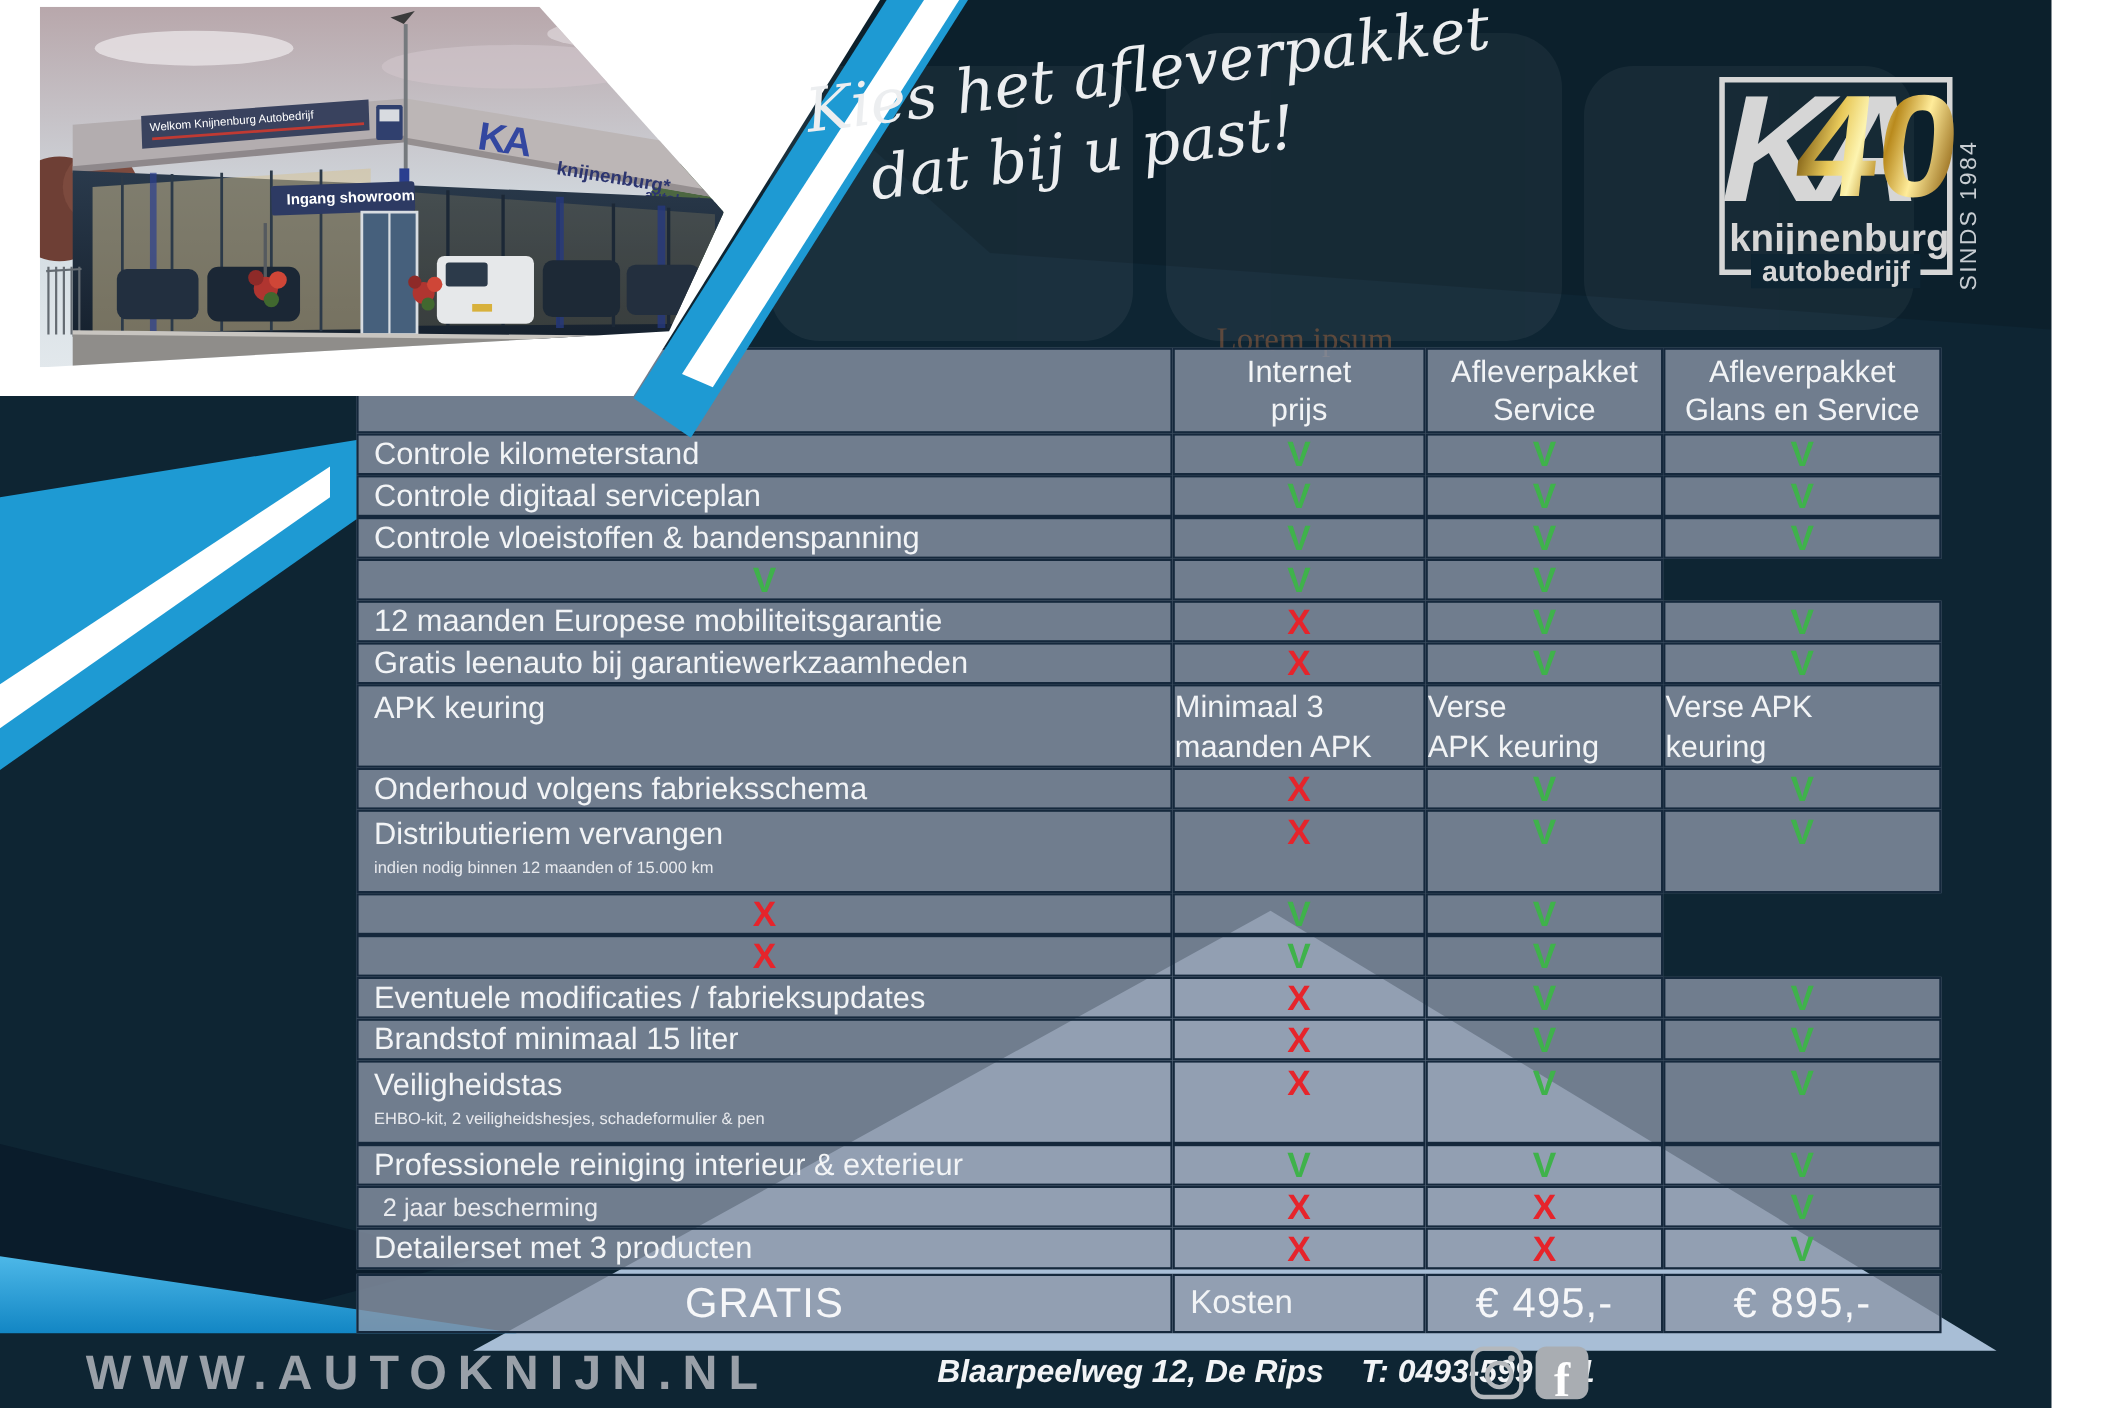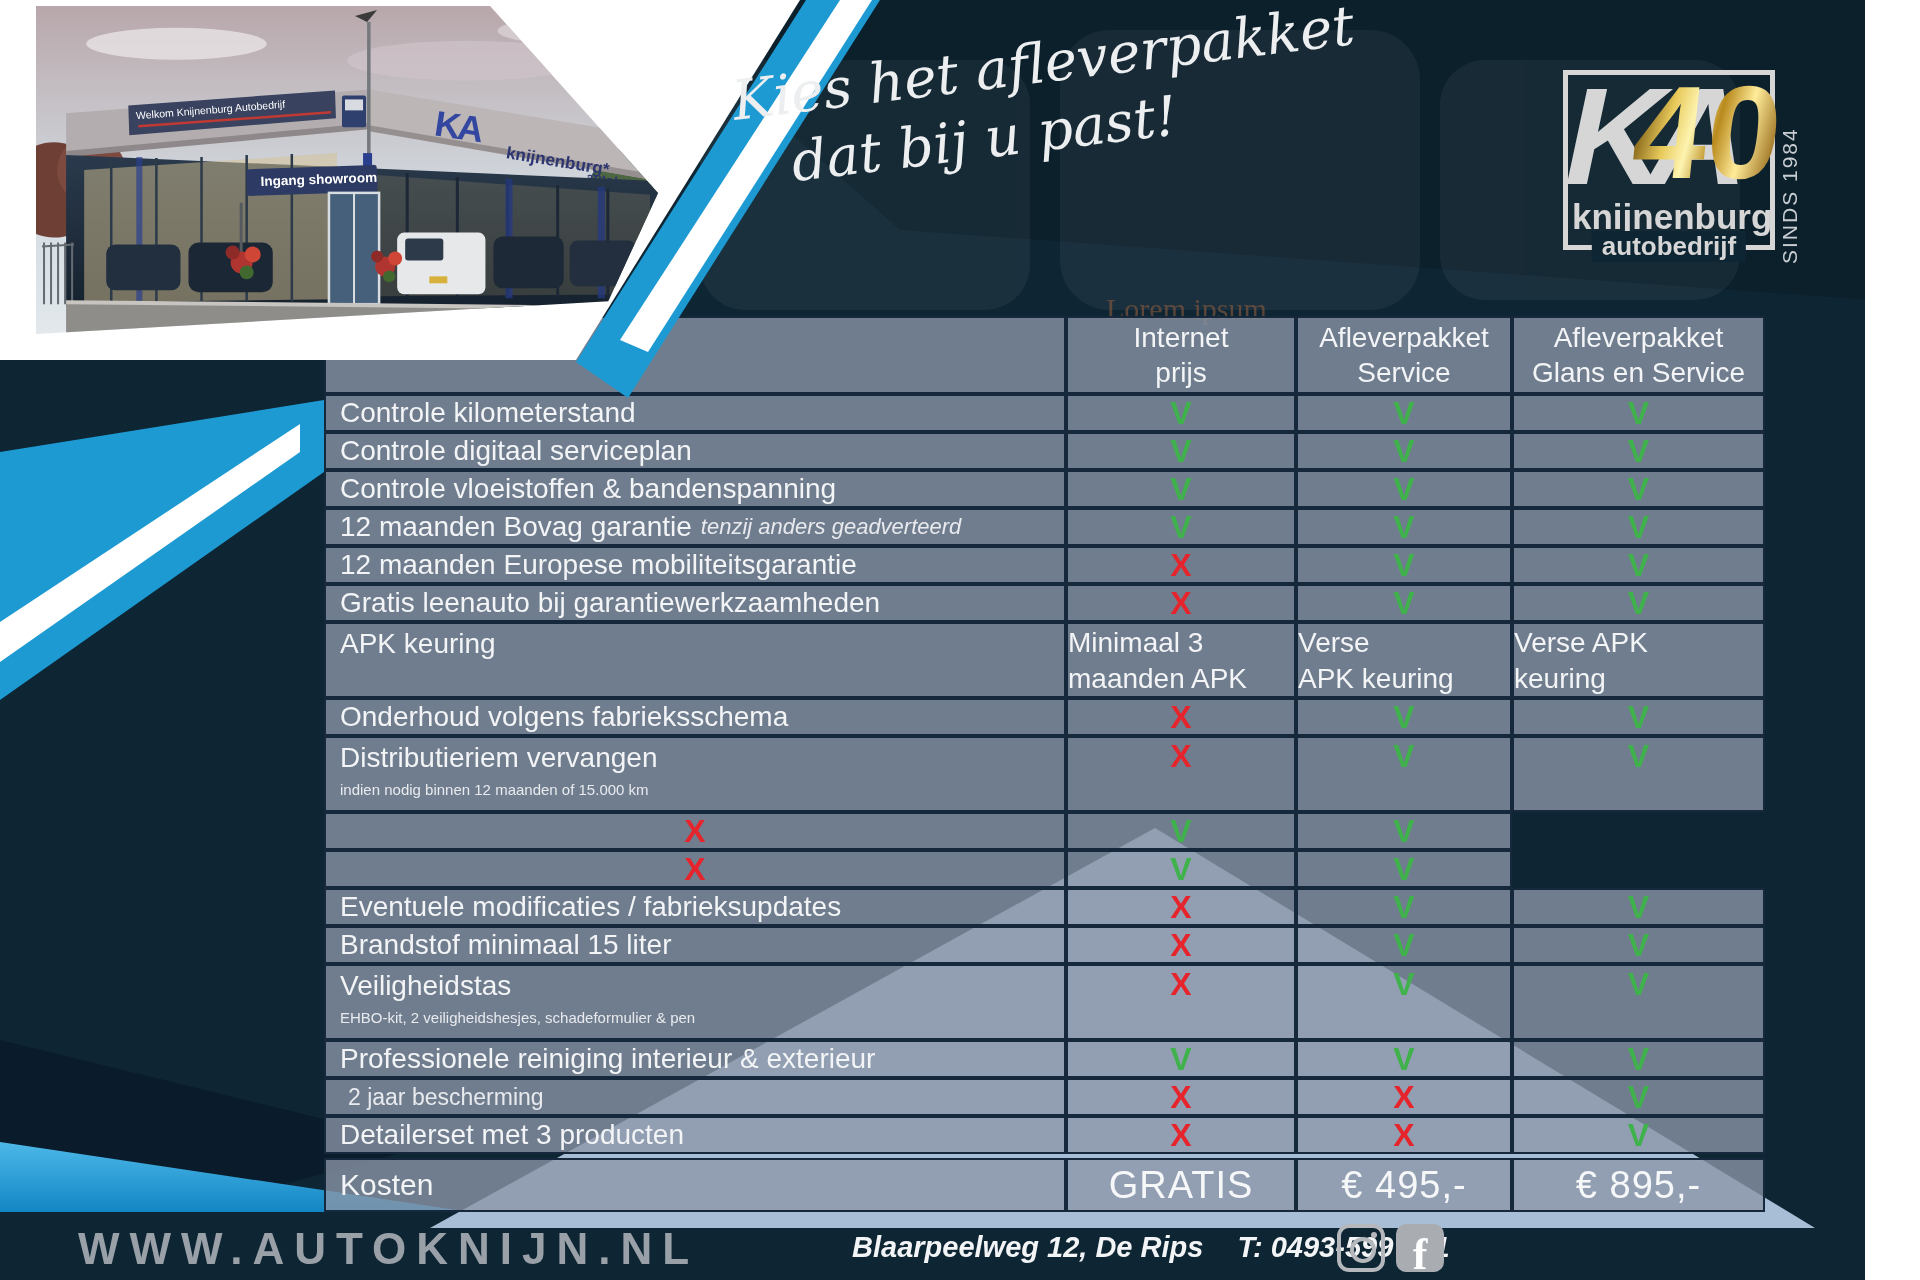--- a/index.html
+++ b/index.html
@@ -165,24 +165,20 @@
         </div>
       <div class="cell mcell">
           <span class="mk g">V</span>
         </div>
       <div class="cell mcell">
           <span class="mk g">V</span>
         </div>
     </div>
 
     <div class="trow">
-      <div class="cell lcell">
-        <span class="lbl">12 maanden Bovag garantie</span>
-        <span class="note">tenzij anders geadverteerd</span>
-      </div>
       <div class="cell mcell">
           <span class="mk g">V</span>
         </div>
       <div class="cell mcell">
           <span class="mk g">V</span>
         </div>
       <div class="cell mcell">
           <span class="mk g">V</span>
         </div>
     </div>
@@ -375,25 +371,25 @@
         </div>
       <div class="cell mcell">
           <span class="mk r">X</span>
         </div>
       <div class="cell mcell">
           <span class="mk g">V</span>
         </div>
     </div>
 
     <div class="trow kostenrow">
-      <div class="cell lcell">
-          <span class="klabel">Kosten</span>
-        </div>
       <div class="cell kcell">
           <span class="kval">GRATIS</span>
+        </div>
+      <div class="cell lcell">
+          <span class="klabel">Kosten</span>
         </div>
       <div class="cell kcell">
           <span class="kval">€ 495,-</span>
         </div>
       <div class="cell kcell">
           <span class="kval">€ 895,-</span>
         </div>
     </div>
   </div>
 

